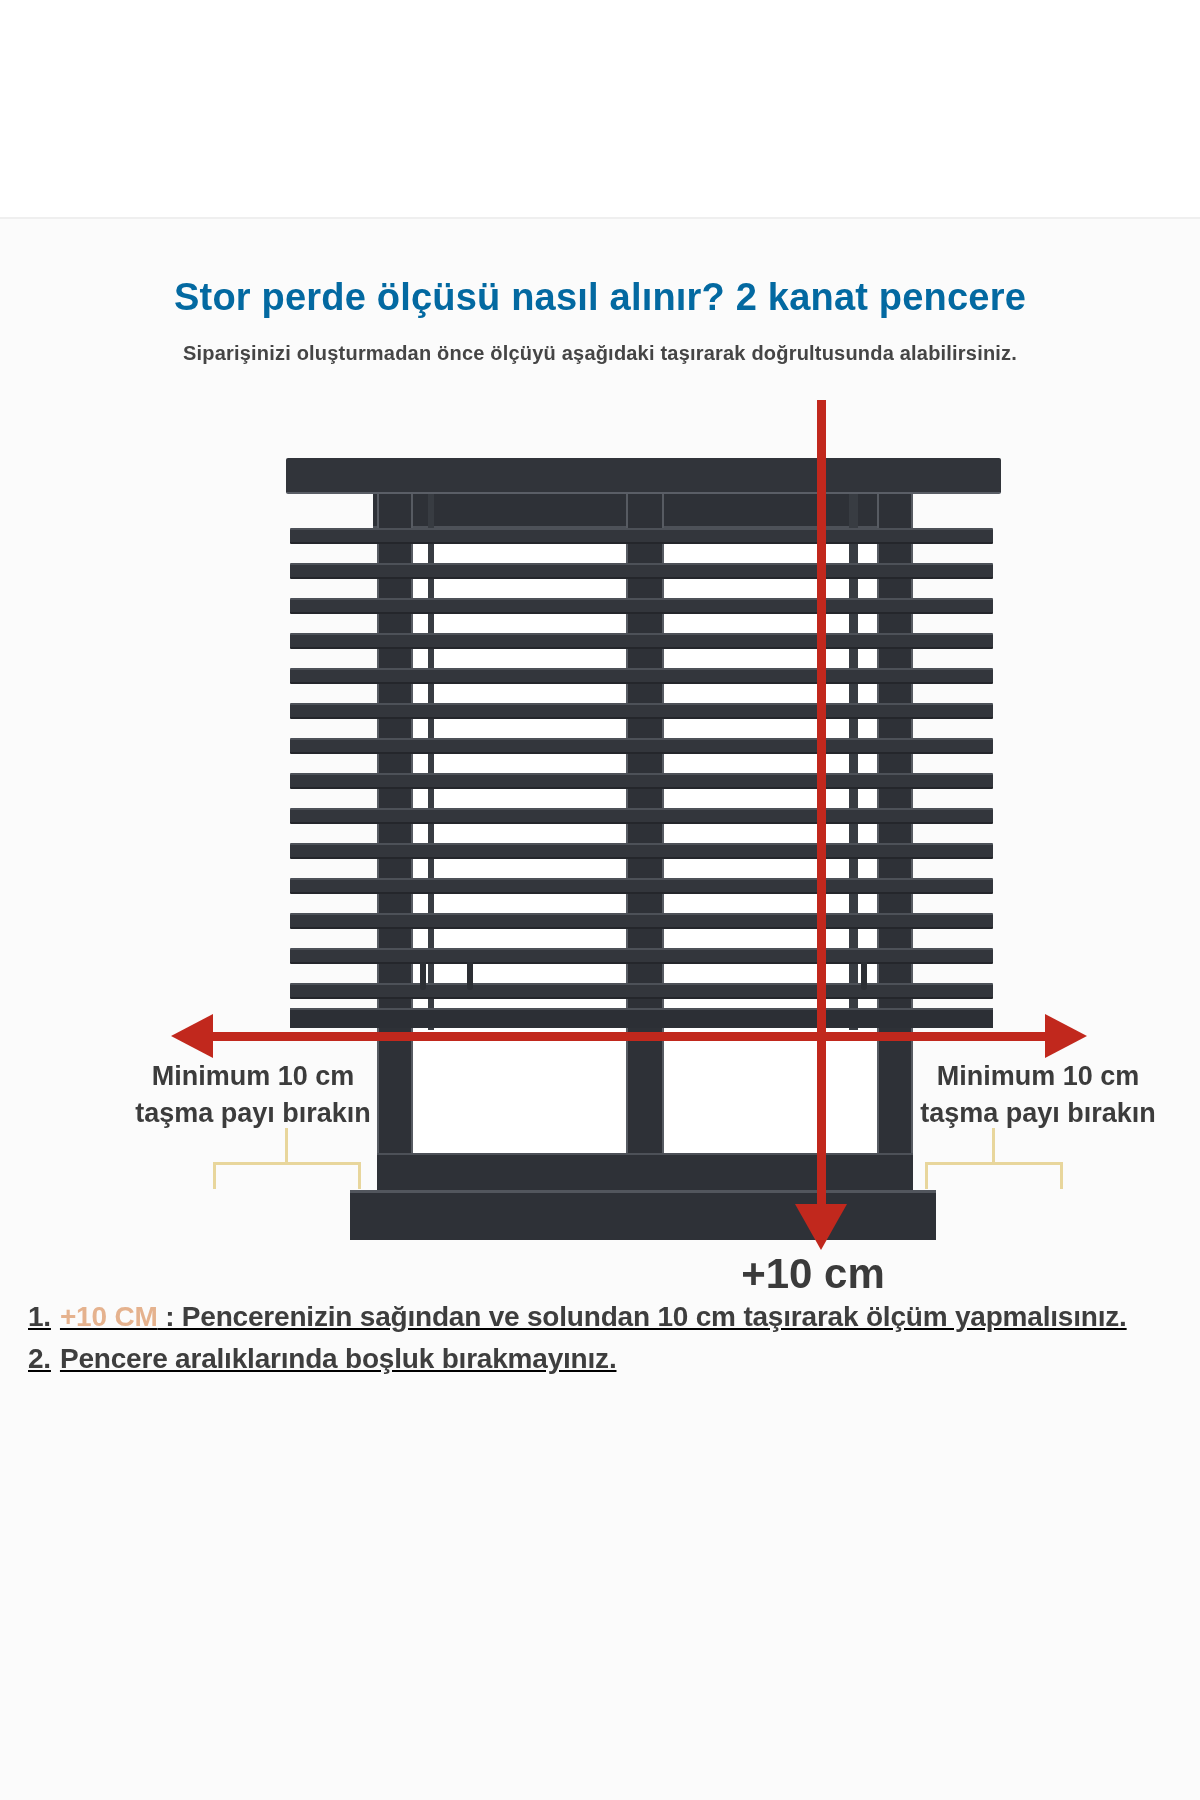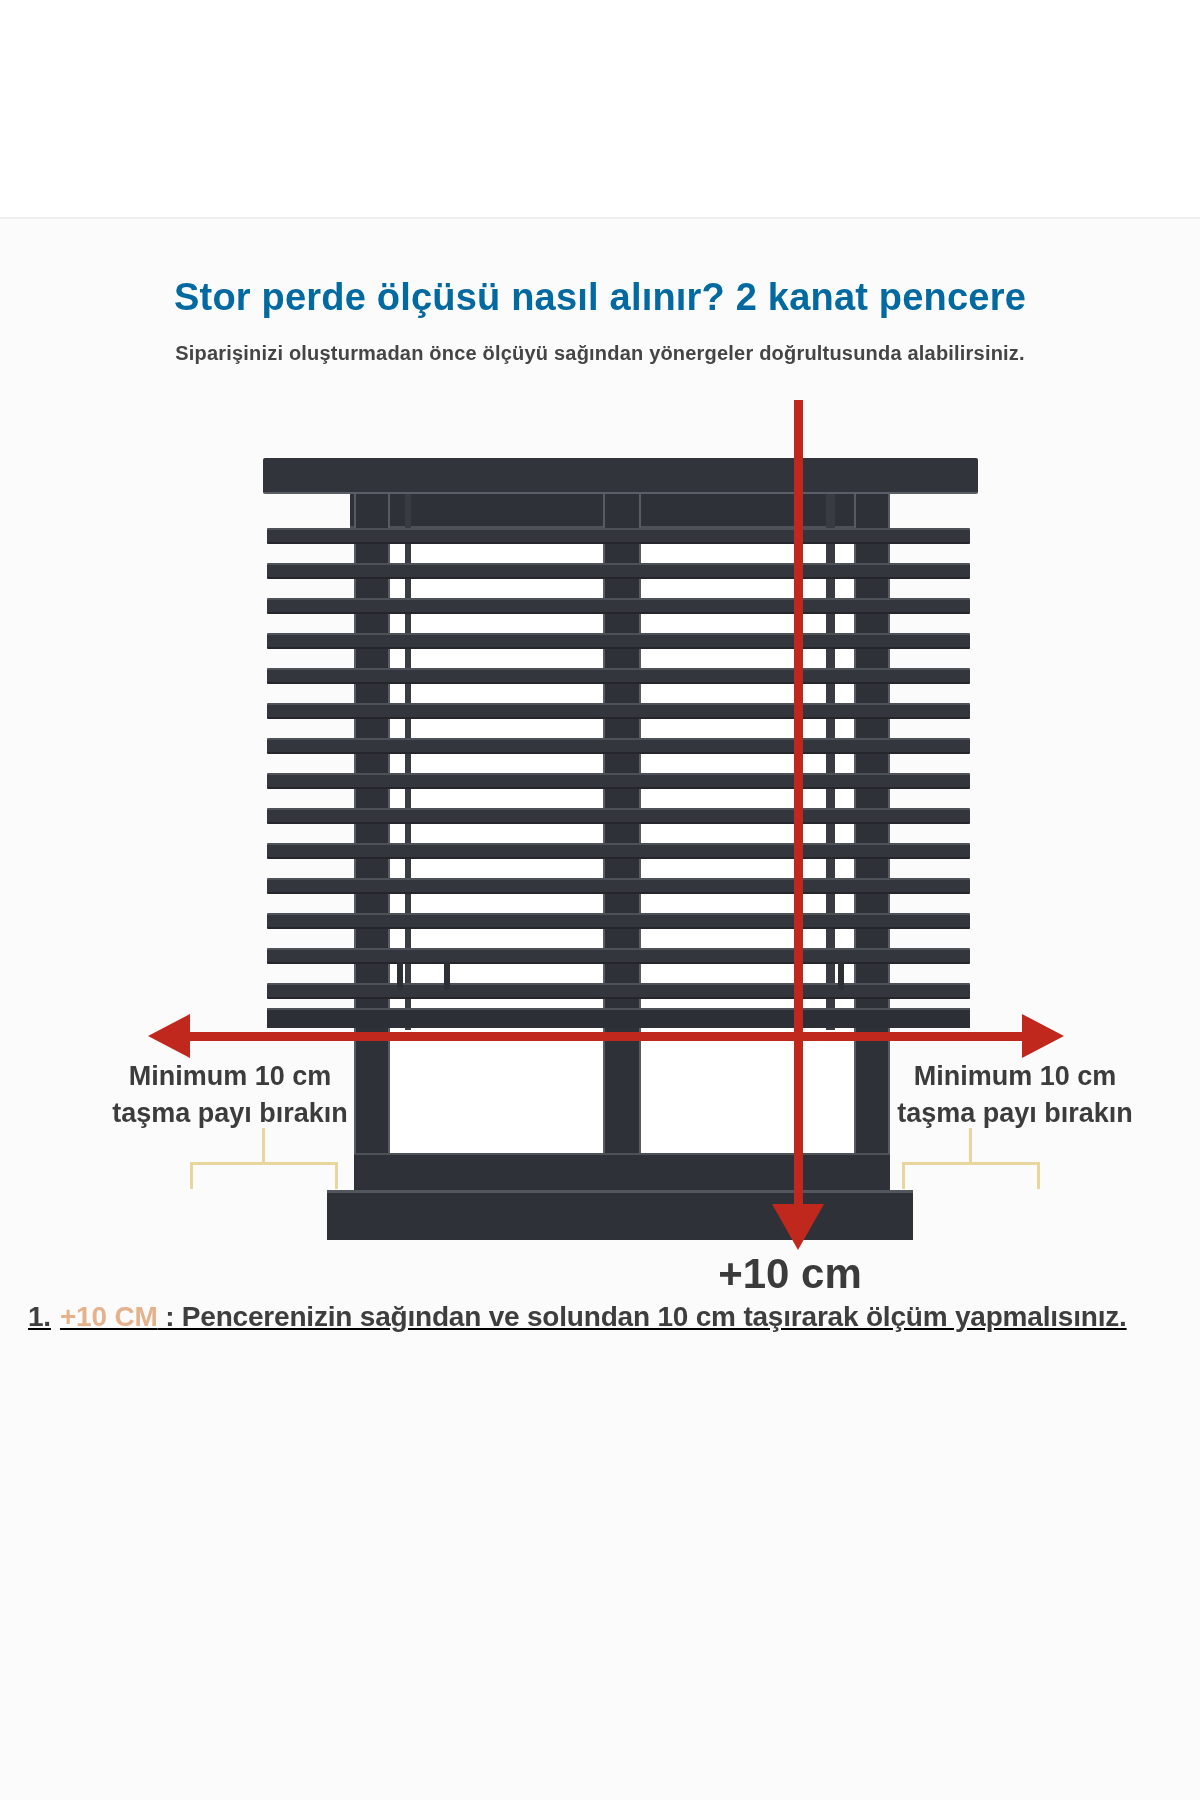--- a/index.html
+++ b/index.html
@@ -9,21 +9,21 @@
     --bracket:#e8d69c;
     --hl:#e5b28e;
   }
   *{margin:0;padding:0;box-sizing:border-box;}
   body{background:#ffffff;font-family:"Liberation Sans","DejaVu Sans",sans-serif;}
   .canvas{position:relative;width:1200px;height:1800px;background:#ffffff;overflow:hidden;}
   .panel-bg{position:absolute;left:0;top:217px;width:1200px;height:1583px;background:#fbfbfb;border-top:2px solid #efefef;}
   .title{position:absolute;left:0;top:276px;width:1200px;text-align:center;font-size:38px;font-weight:700;color:#0369a1;letter-spacing:.2px;}
   .subtitle{position:absolute;left:0;top:342px;width:1200px;text-align:center;font-size:20px;font-weight:600;color:#454545;letter-spacing:.2px;}
 
-  .diagram{position:absolute;inset:0;}
+  .diagram{position:absolute;inset:0;margin-left:23px;}
   
   .pane{position:absolute;background:#ffffff;z-index:1;}
   .pane.p1{left:390px;top:526px;width:213px;height:627px;}
   .pane.p2{left:641px;top:526px;width:213px;height:627px;}
   .frame{position:absolute;background:var(--window);z-index:2;}
   .frame.top-bar{left:350px;top:494px;width:540px;height:34px;border-bottom:2px solid #4d5158;}
   .post{border-left:2px solid #575b62;border-right:2px solid #575b62;}
   .frame.post-left{left:354px;top:494px;width:36px;height:696px;}
   .frame.post-center{left:603px;top:494px;width:38px;height:696px;}
   .frame.post-right{left:854px;top:494px;width:36px;height:696px;}
@@ -68,21 +68,21 @@
   .instr-line .num{margin-right:9px;}
   .instr-line .hl{color:var(--hl);}
 </style>
 </head>
 <body>
 
 <div class="canvas">
   <div class="panel-bg"></div>
 
   <div class="title">Stor perde ölçüsü nasıl alınır? 2 kanat pencere</div>
-  <div class="subtitle">Siparişinizi oluşturmadan önce ölçüyü sağından yönergeler doğrultusunda alabilirsiniz.</div>
+  <div class="subtitle">Siparişinizi oluşturmadan önce ölçüyü aşağıdaki taşırarak doğrultusunda alabilirsiniz.</div>
 
   <div class="diagram">
 
     <div class="pane p1"></div>
     <div class="pane p2"></div>
     <div class="frame top-bar"></div>
     <div class="frame post post-left"></div>
     <div class="frame post post-center"></div>
     <div class="frame post post-right"></div>
     <div class="frame bottom-bar"></div>
@@ -137,14 +137,15 @@
     <div class="brace right">
       <div class="stem"></div>
         <div class="bar"></div>
       <div class="tick-l"></div>
         <div class="tick-r"></div>
     </div>
   </div>
 
   <div class="instructions">
     <div class="instr-line"><span class="num">1.</span><span class="hl">+10 CM</span><span> : Pencerenizin sağından ve solundan 10 cm taşırarak ölçüm yapmalısınız.</span></div>
+    <div class="instr-line"><span class="num">2.</span><span>Pencere aralıklarında boşluk bırakmayınız.</span></div>
   </div>
 </div>
 
 </body></html>

